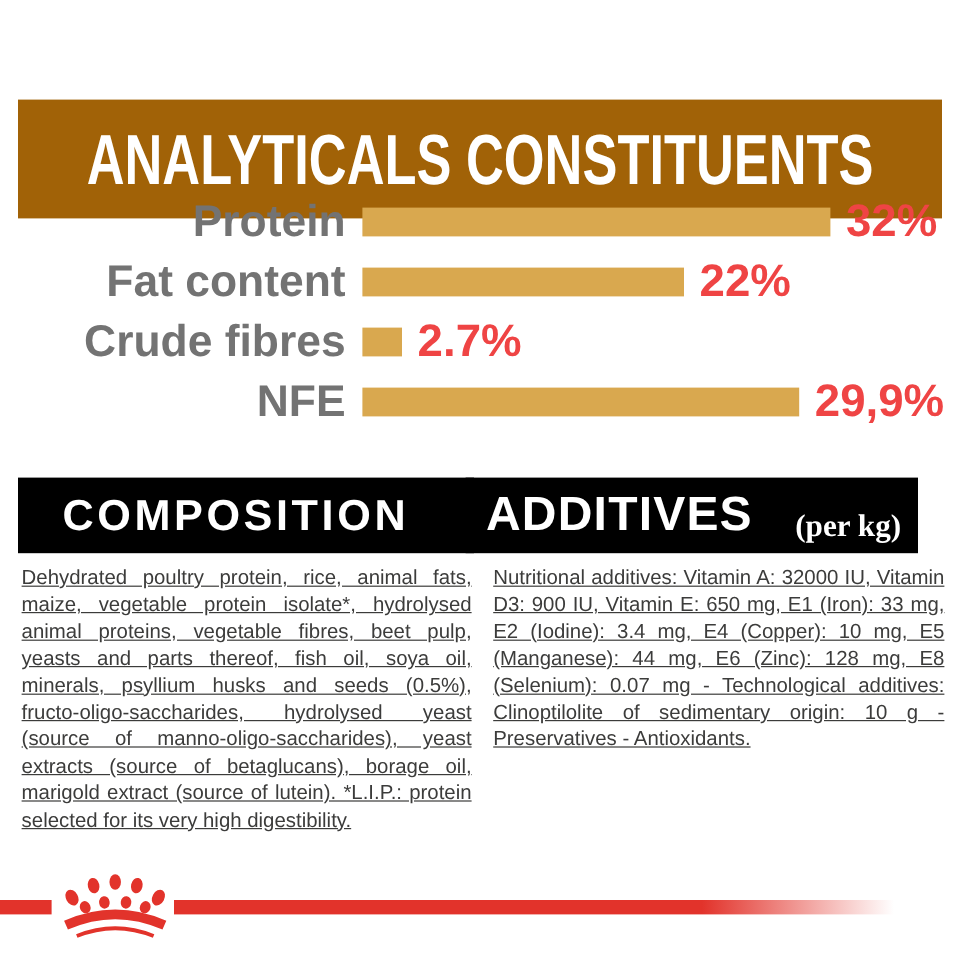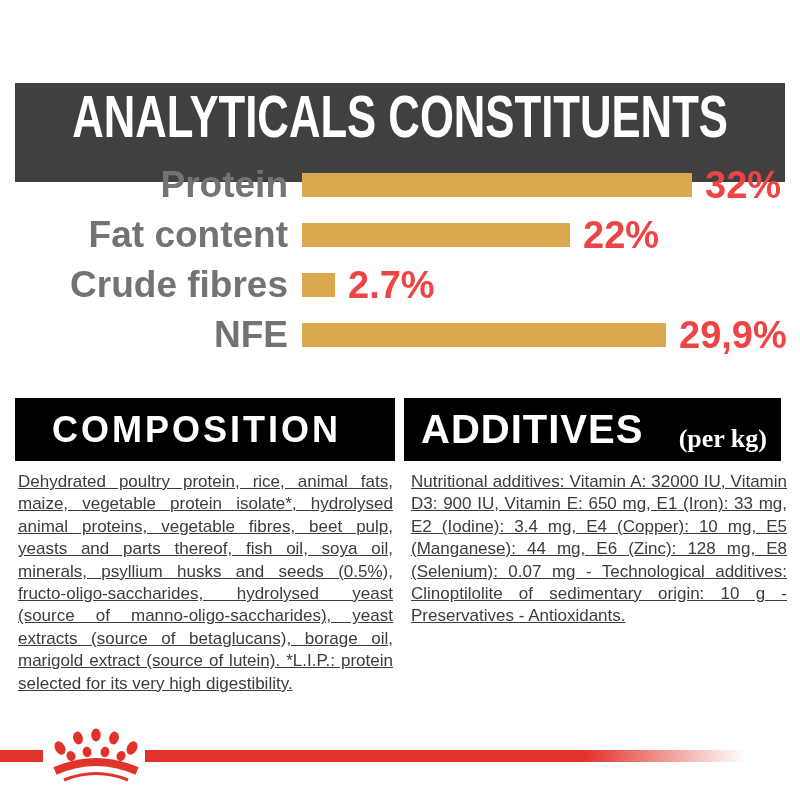--- a/index.html
+++ b/index.html
@@ -1,38 +1,38 @@
 <!DOCTYPE html>
 <html><head>
 <meta charset="utf-8">
 <style>
   html,body{margin:0;padding:0;background:#fff;}
   #page{position:relative;width:800px;height:800px;background:#fff;overflow:hidden;
         font-family:"Liberation Sans",sans-serif;}
 
   
   .top-banner{position:absolute;left:15px;top:83px;width:770px;height:99px;
-              background:#404040;display:flex;align-items:flex-start;justify-content:center;}
+              background:#a16207;display:flex;align-items:center;justify-content:center;}
   .top-banner .bt{color:#fff;font-weight:bold;font-size:59px;white-space:nowrap;
                   display:inline-block;transform:scaleX(0.74);transform-origin:center;
                   letter-spacing:0px;}
 
   
   .chart{position:absolute;left:15px;top:160px;width:785px;}
   .chart-row{display:flex;align-items:center;height:50px;}
   .chart-label{width:273px;text-align:right;padding-right:14px;flex:none;
                font-weight:bold;font-size:37px;color:#737373;white-space:nowrap;}
   .chart-bar{height:24px;flex:none;background:#D9A84F;}
   .chart-value{margin-left:13px;font-weight:bold;font-size:38px;color:#ef4444;white-space:nowrap;text-align:right;}
 
   
   .sec-banner{position:absolute;top:398px;height:63px;background:#000000;
               display:flex;align-items:center;color:#fff;font-weight:bold;}
   .sec-banner.left{left:15px;width:380px;}
-  .sec-banner.right{left:404px;width:377px;}
+  .sec-banner.right{left:388px;width:377px;}
   .sec-title-comp{font-size:36px;letter-spacing:3px;padding-left:37px;}
   .sec-title-add{font-size:40px;letter-spacing:1px;padding-left:17px;}
   .sec-unit{font-size:26px;margin-left:auto;align-self:flex-end;
             padding:0 14px 7px 0;letter-spacing:0px;font-family:Liberation Serif, serif;}
 
   
   .body-text{position:absolute;top:471px;font-size:17px;line-height:22.4px;
              color:#3c3c3b;text-align:justify;text-decoration:underline;}
   .body-text.left{left:18px;width:375px;}
   .body-text.right{left:411px;width:376px;}

